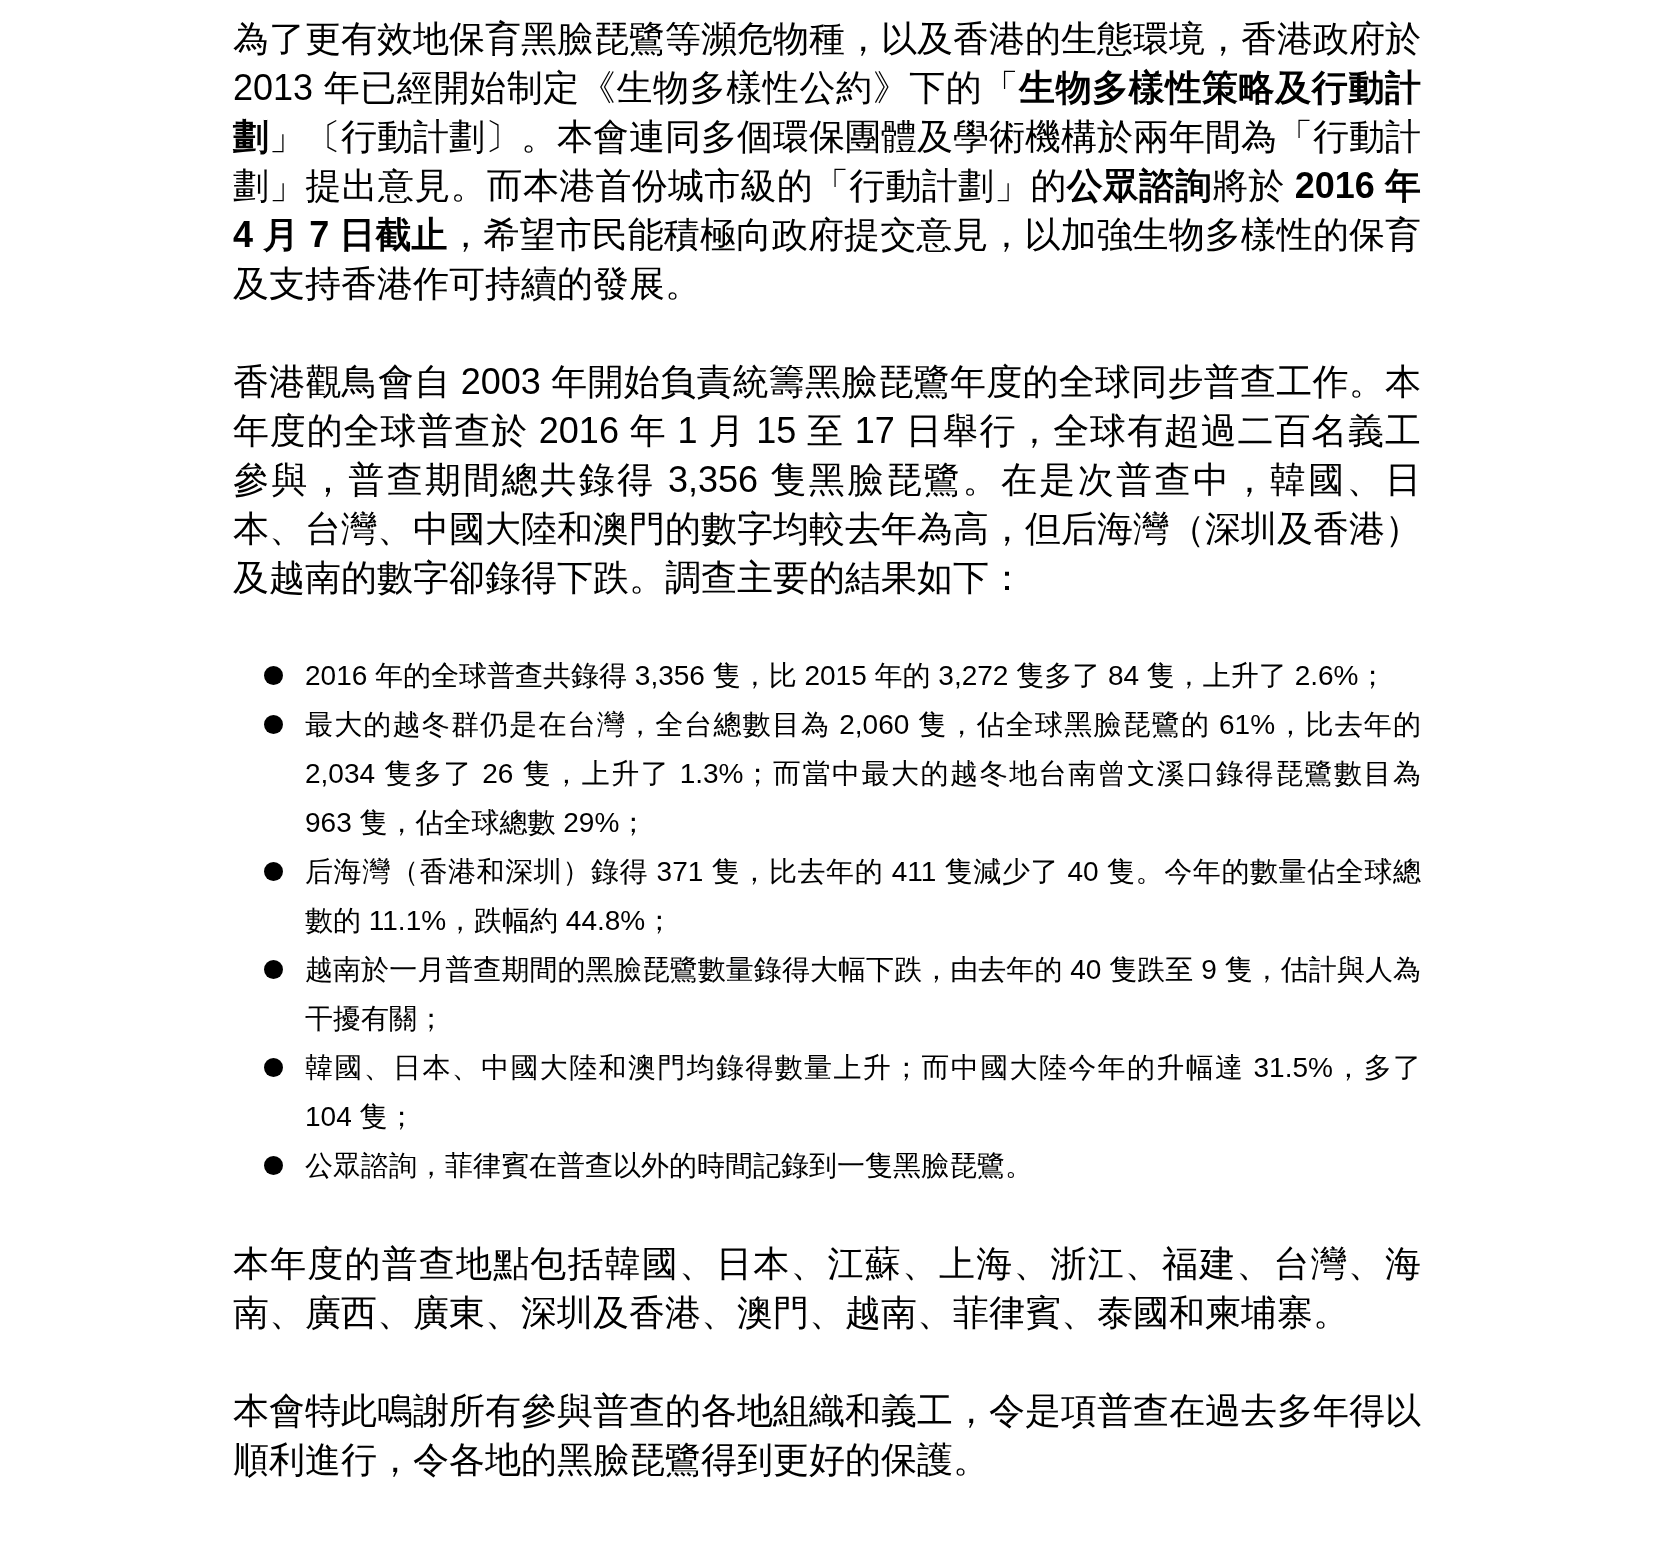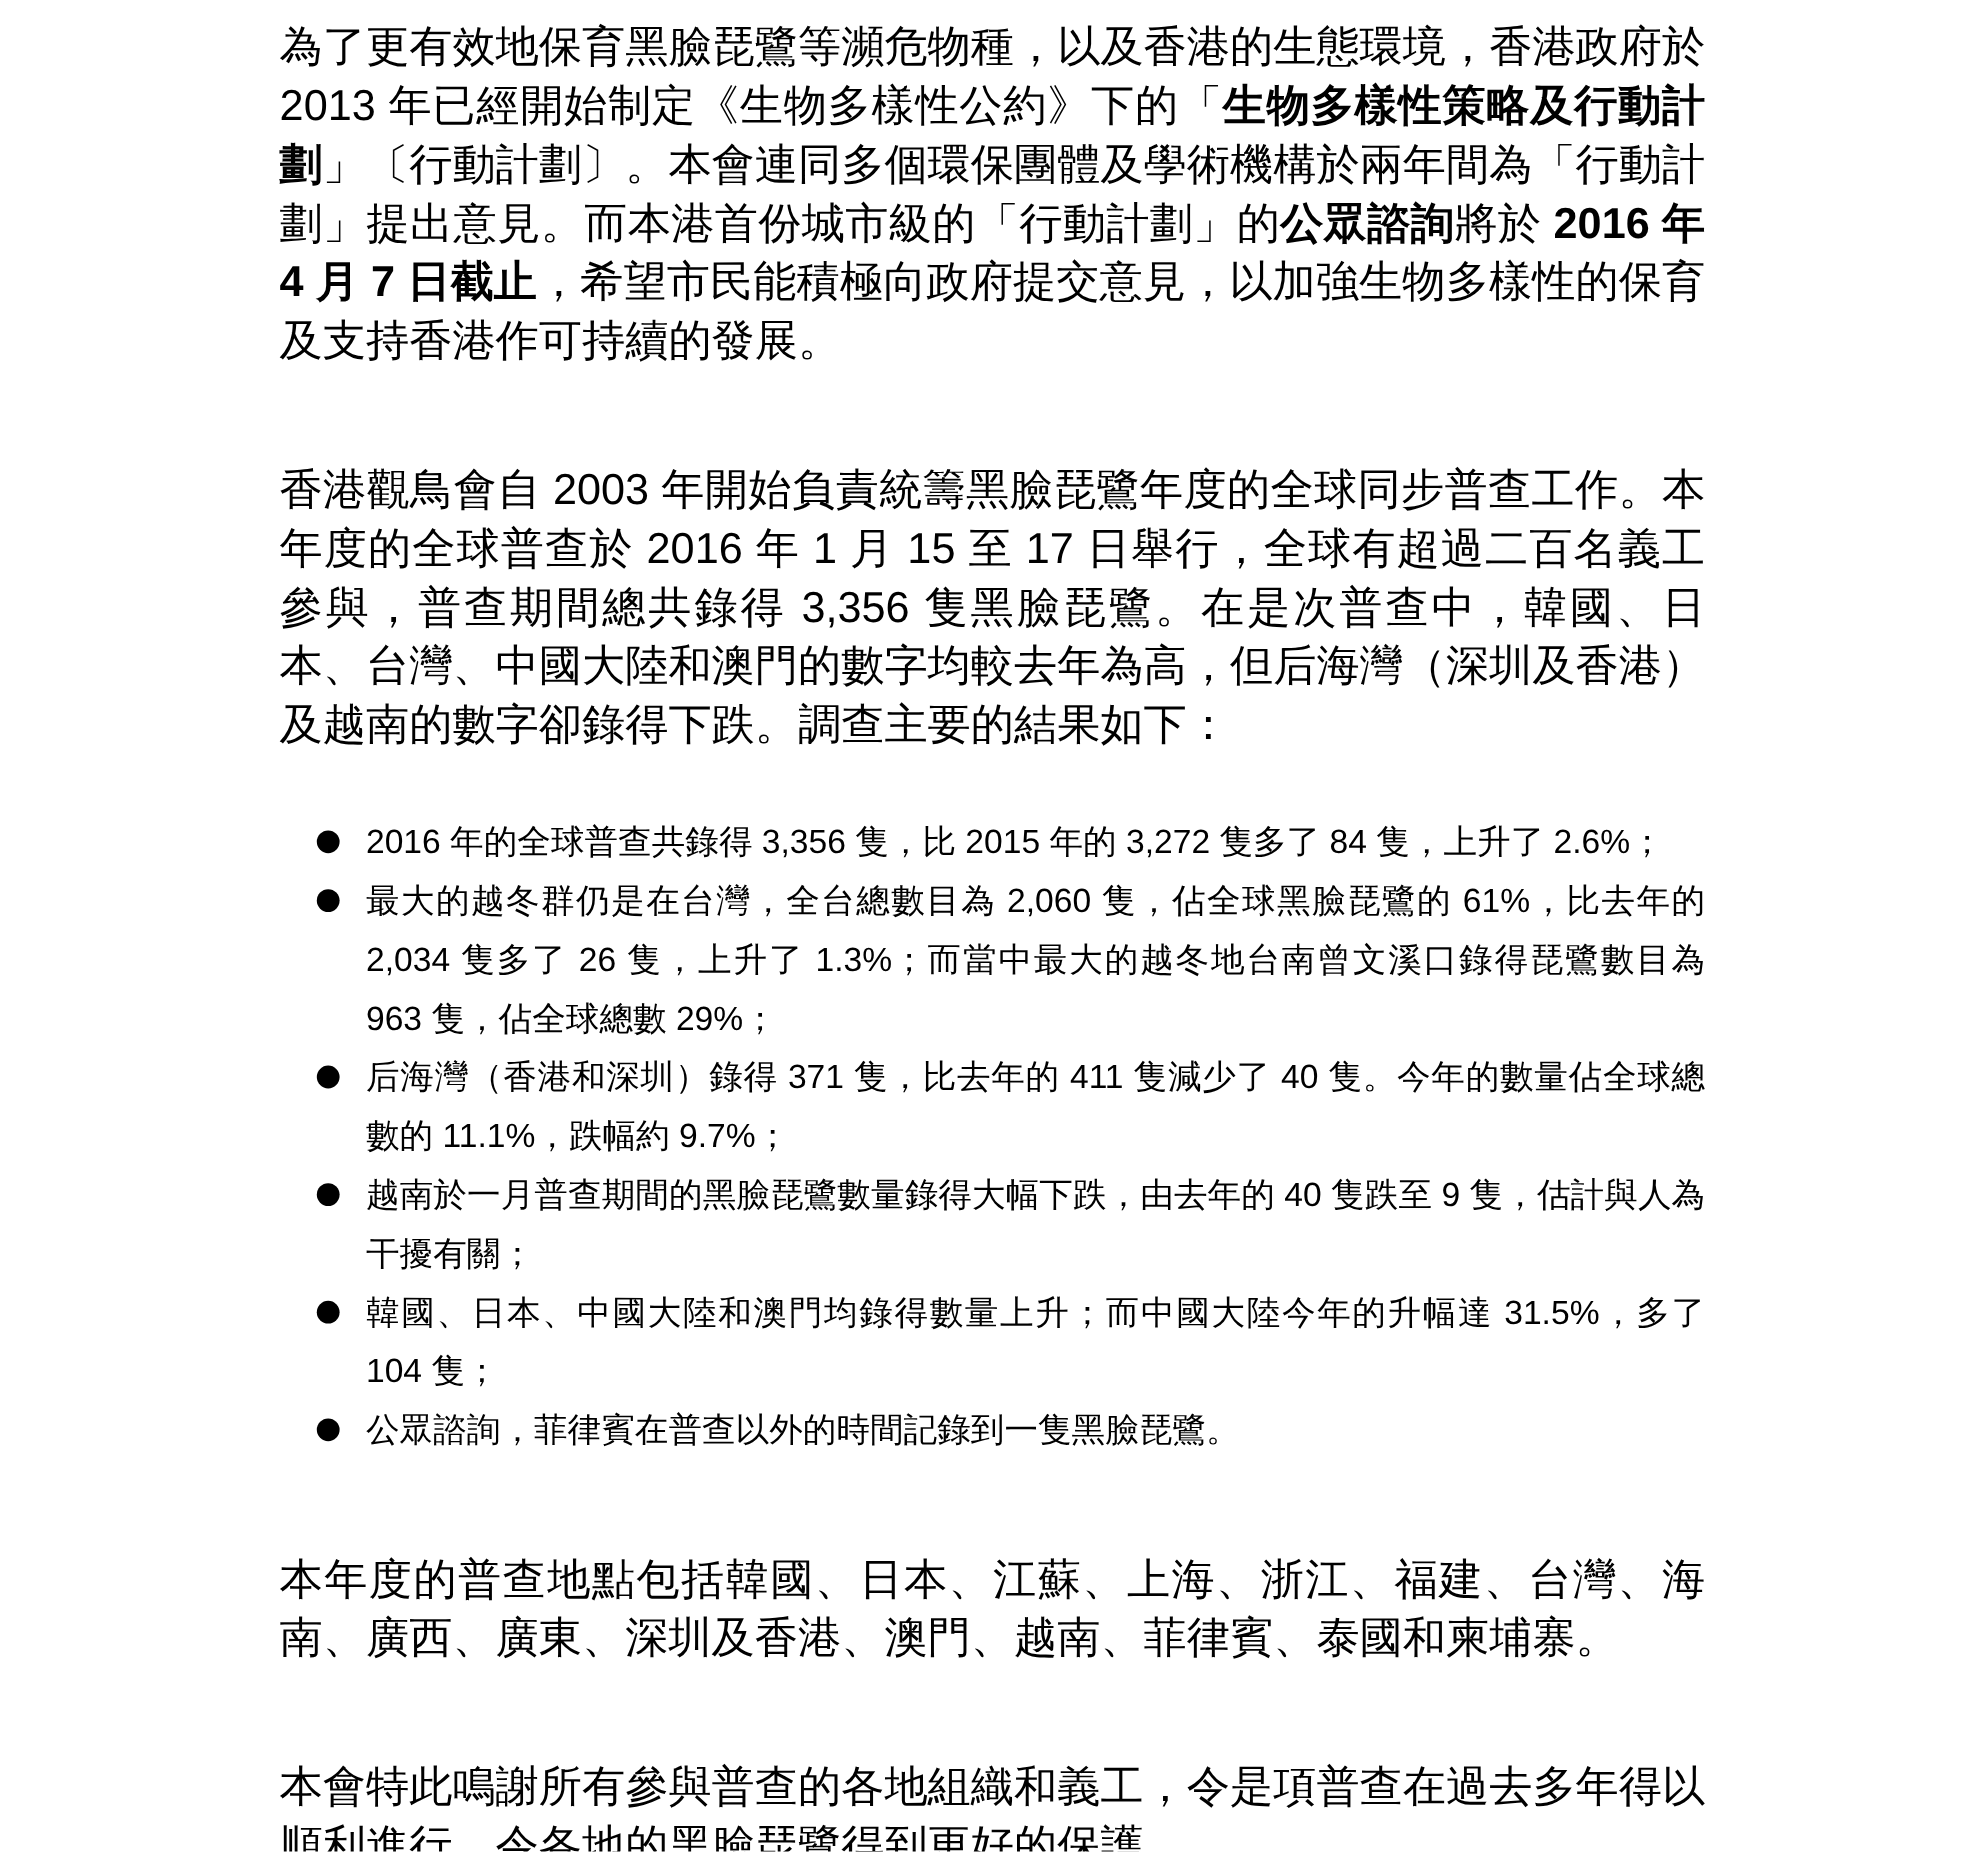--- a/index.html
+++ b/index.html
@@ -23,21 +23,21 @@
   .para {
     margin: 0;
     font-size: 36px;
     line-height: 49px;
     text-align: justify;
     text-justify: inter-character;
   }
   .para + .para,
   .bullets,
   .bullets + .para {
-    margin-top: 75px;
+    margin-top: 49px;
   }
   .b {
     font-weight: 700;
   }
   ul.bullets {
     list-style: none;
     margin: 49px 0 0 0;
     padding: 0;
   }
   ul.bullets li {
@@ -64,21 +64,21 @@
 
 <div class="page">
 
   <p class="para"><span>為了更有效地保育黑臉琵鷺等瀕危物種，以及香港的生態環境，香港政府於 2013 年已經開始制定《生物多樣性公約》下的「</span><span class="b">生物多樣性策略及行動計劃</span><span>」〔行動計劃〕。本會連同多個環保團體及學術機構於兩年間為「行動計劃」提出意見。而本港首份城市級的「行動計劃」的</span><span class="b">公眾諮詢</span><span>將於 </span><span class="b">2016 年 4 月 7 日截止</span><span>，希望市民能積極向政府提交意見，以加強生物多樣性的保育及支持香港作可持續的發展。</span></p>
 
   <p class="para">香港觀鳥會自 2003 年開始負責統籌黑臉琵鷺年度的全球同步普查工作。本年度的全球普查於 2016 年 1 月 15 至 17 日舉行，全球有超過二百名義工參與，普查期間總共錄得 3,356 隻黑臉琵鷺。在是次普查中，韓國、日本、台灣、中國大陸和澳門的數字均較去年為高，但后海灣（深圳及香港）及越南的數字卻錄得下跌。調查主要的結果如下：</p>
 
   <ul class="bullets">
     <li><span class="dot"></span><span class="li-text">2016 年的全球普查共錄得 3,356 隻，比 2015 年的 3,272 隻多了 84 隻，上升了 2.6%；</span></li>
     <li><span class="dot"></span><span class="li-text">最大的越冬群仍是在台灣，全台總數目為 2,060 隻，佔全球黑臉琵鷺的 61%，比去年的 2,034 隻多了 26 隻，上升了 1.3%；而當中最大的越冬地台南曾文溪口錄得琵鷺數目為 963 隻，佔全球總數 29%；</span></li>
-    <li><span class="dot"></span><span class="li-text">后海灣（香港和深圳）錄得 371 隻，比去年的 411 隻減少了 40 隻。今年的數量佔全球總數的 11.1%，跌幅約 9.7%；</span></li>
+    <li><span class="dot"></span><span class="li-text">后海灣（香港和深圳）錄得 371 隻，比去年的 411 隻減少了 40 隻。今年的數量佔全球總數的 11.1%，跌幅約 44.8%；</span></li>
     <li><span class="dot"></span><span class="li-text">越南於一月普查期間的黑臉琵鷺數量錄得大幅下跌，由去年的 40 隻跌至 9 隻，估計與人為干擾有關；</span></li>
     <li><span class="dot"></span><span class="li-text">韓國、日本、中國大陸和澳門均錄得數量上升；而中國大陸今年的升幅達 31.5%，多了 104 隻；</span></li>
     <li><span class="dot"></span><span class="li-text">公眾諮詢，菲律賓在普查以外的時間記錄到一隻黑臉琵鷺。</span></li>
   </ul>
 
   <p class="para">本年度的普查地點包括韓國、日本、江蘇、上海、浙江、福建、台灣、海南、廣西、廣東、深圳及香港、澳門、越南、菲律賓、泰國和柬埔寨。</p>
 
   <p class="para">本會特此鳴謝所有參與普查的各地組織和義工，令是項普查在過去多年得以順利進行，令各地的黑臉琵鷺得到更好的保護。</p>
 
 </div>

